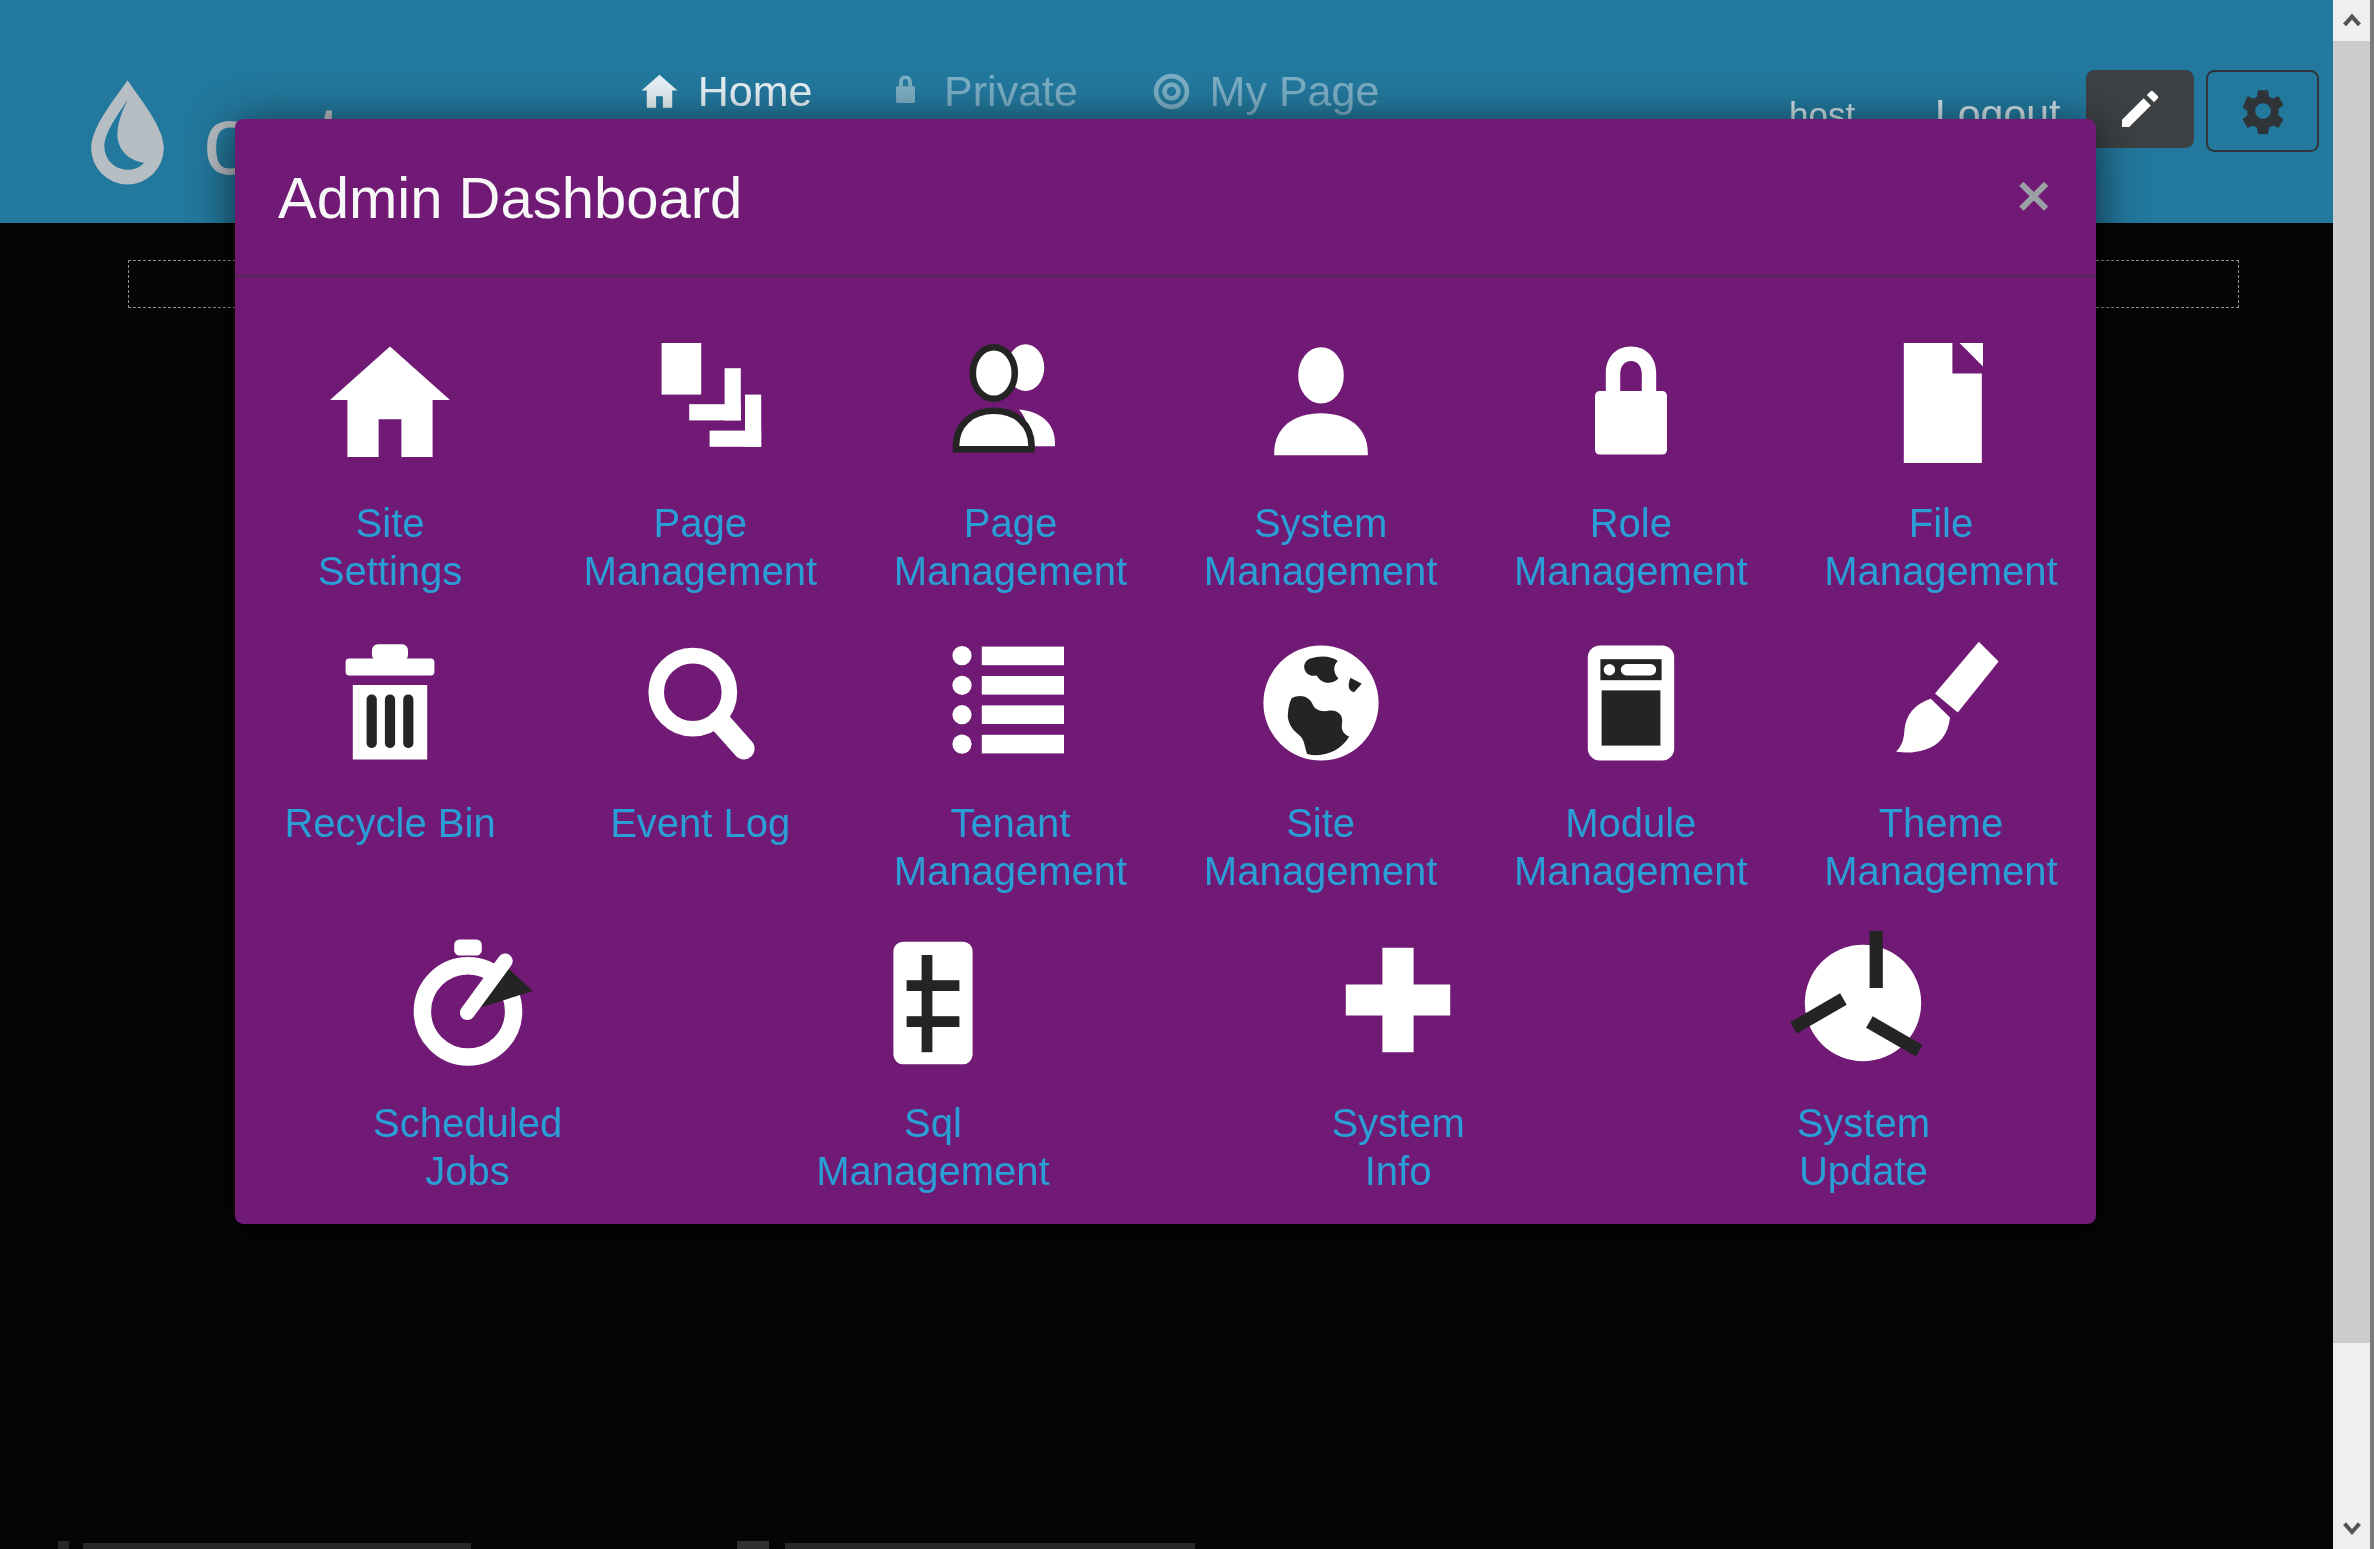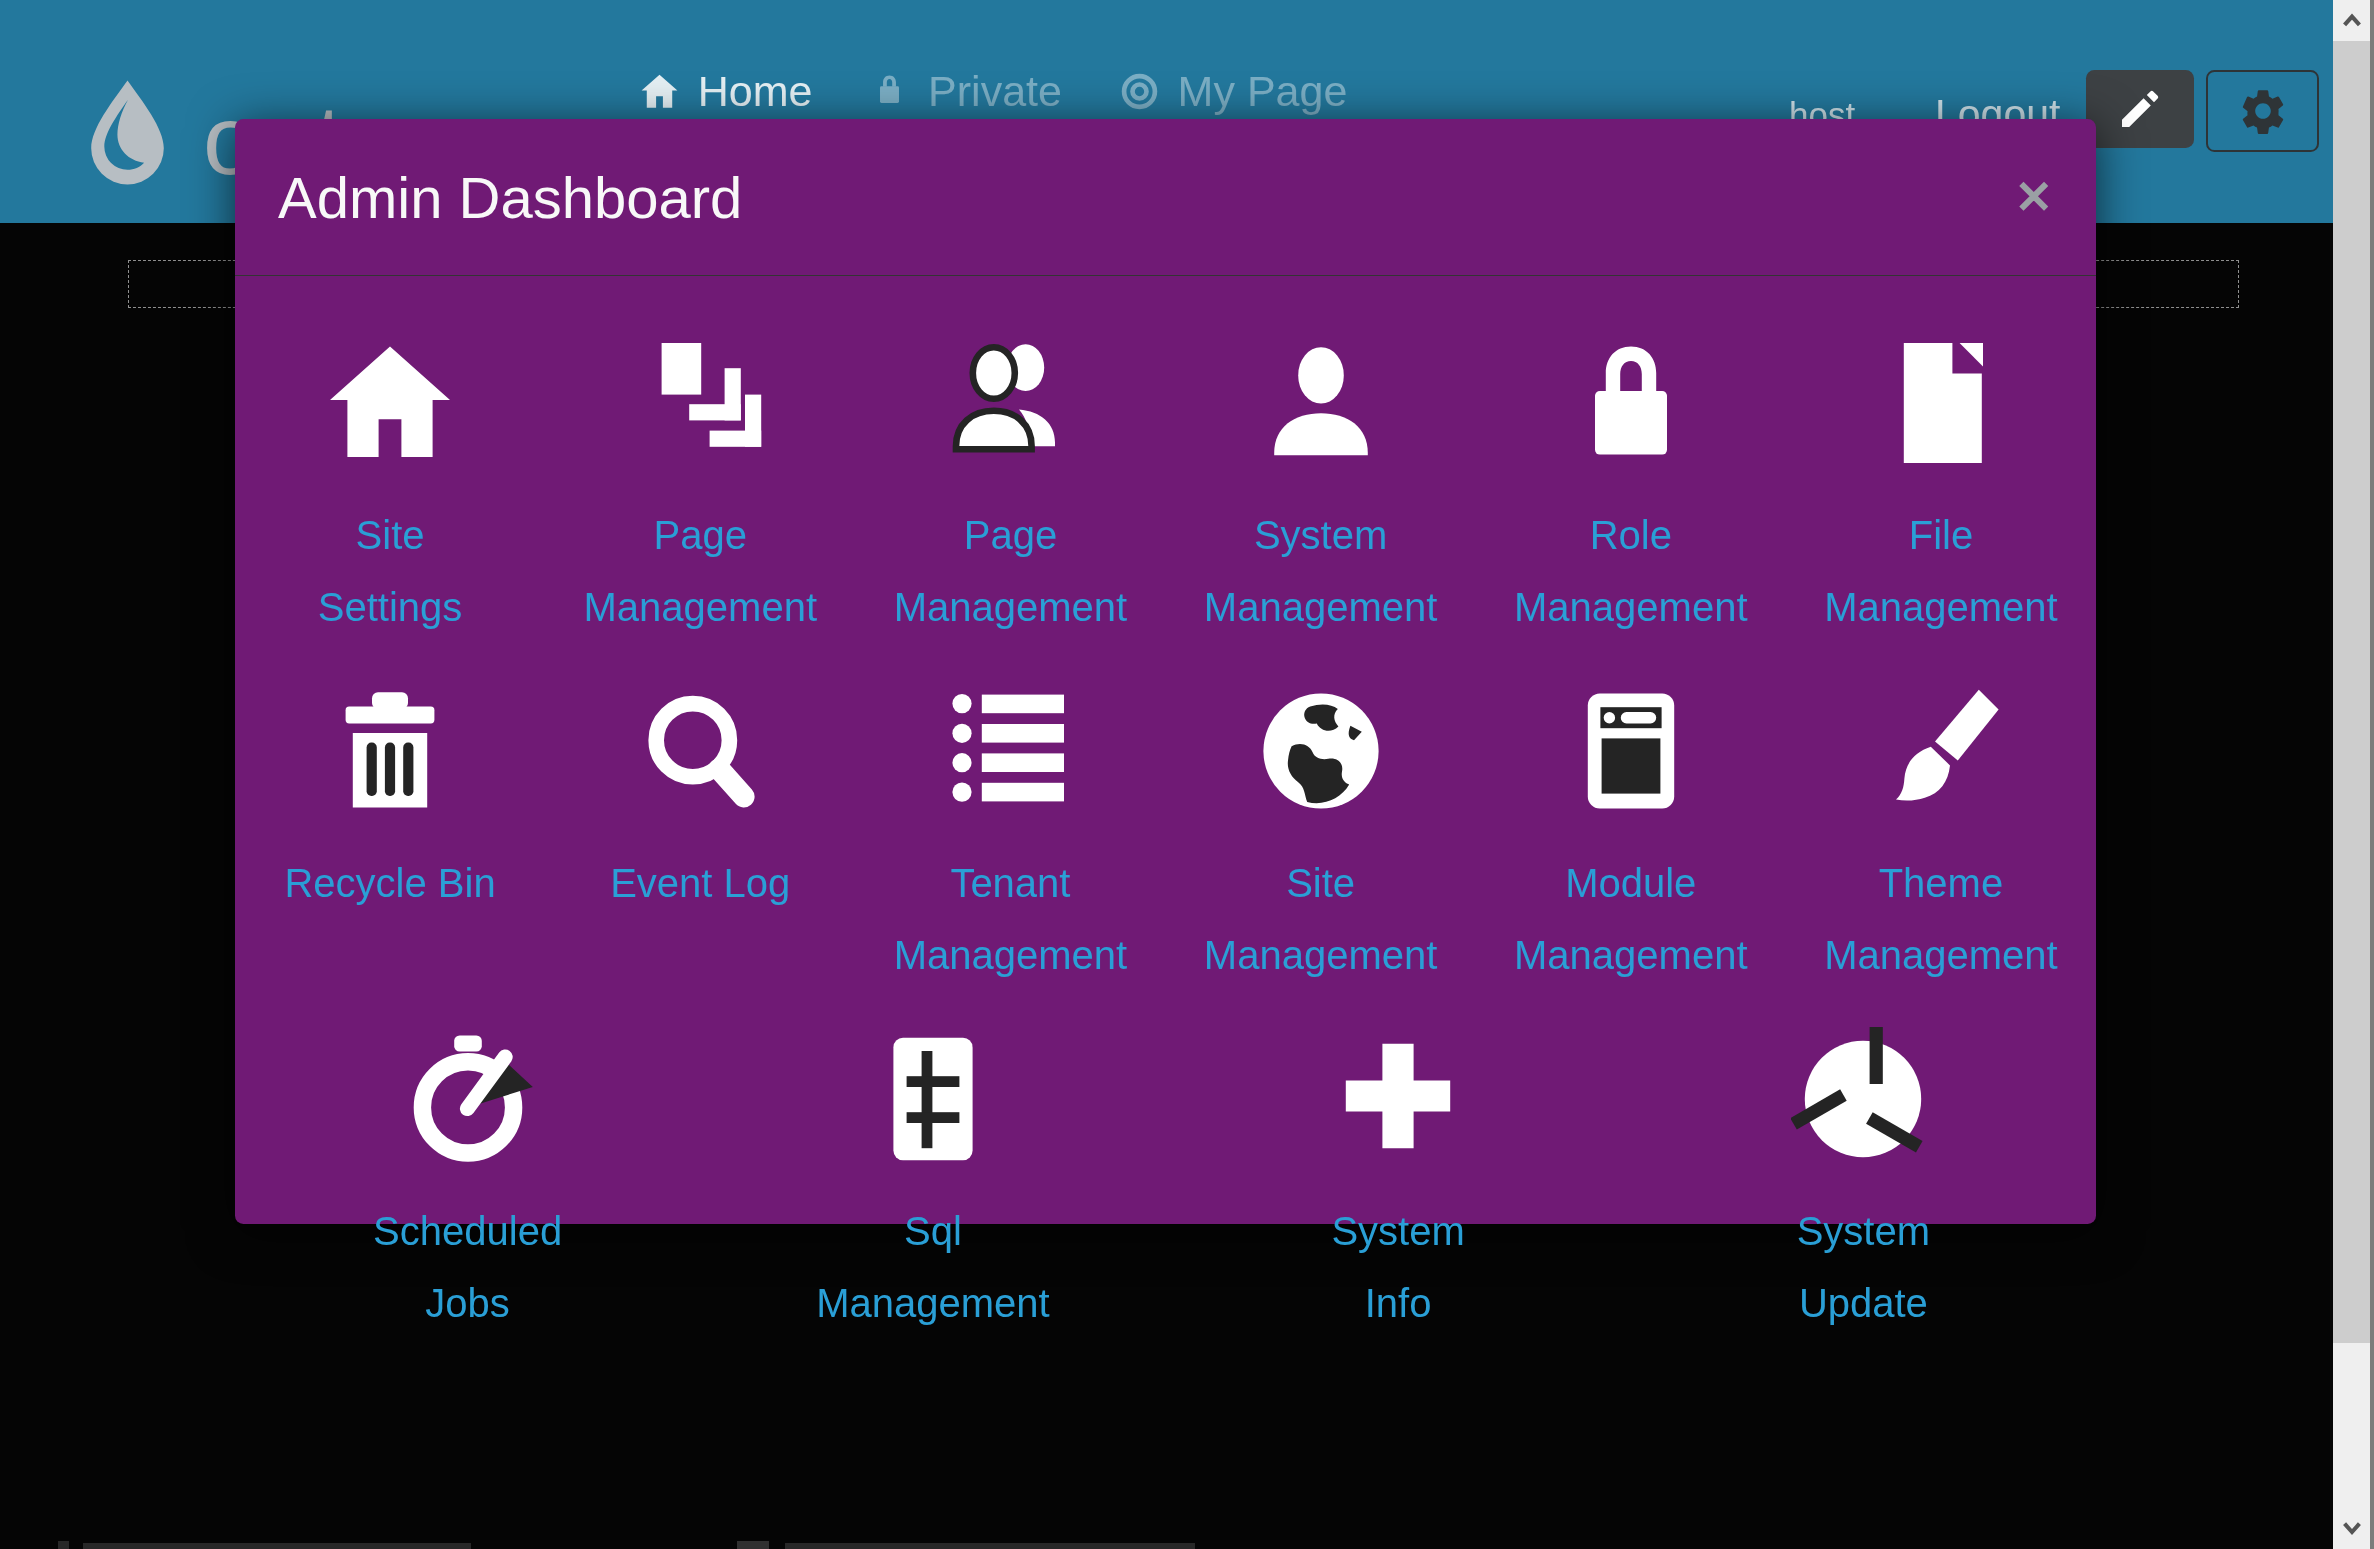--- a/index.html
+++ b/index.html
@@ -4,21 +4,21 @@
 <style>
   html,body{margin:0;padding:0;background:#000;}
   .screen{position:relative;width:2375px;height:1549px;background:#050505;overflow:hidden;
           font-family:"Liberation Sans", sans-serif;}
 
   
   .topbar{position:absolute;left:0;top:0;width:2333px;height:223px;background:#23789d;z-index:1;}
   .brand{position:absolute;left:67px;top:52px;display:flex;gap:15px;align-items:flex-start;}
   .brand-drop{width:121px;height:160px;}
   .brand-text{font-size:98px;color:#b7bec3;letter-spacing:1.9px;margin-top:32px;font-weight:400;}
-  .nav{position:absolute;left:638px;top:67px;display:flex;align-items:flex-end;gap:56px;}
+  .nav{position:absolute;left:638px;top:67px;display:flex;align-items:flex-end;gap:72px;}
   .nav-item{display:flex;align-items:center;gap:16.7px;font-size:43px;cursor:pointer;}
   .nav-item.active{color:rgba(255,255,255,.88);}
   .nav-item.muted{color:rgba(255,255,255,.40);}
   .nav-item svg{width:43px;height:43px;flex:0 0 auto;}
   .host-label{position:absolute;left:1789px;top:95px;font-size:35px;color:rgba(255,255,255,.78);cursor:pointer;}
   .logout-label{position:absolute;left:1935px;top:91px;font-size:41px;color:rgba(255,255,255,.78);cursor:pointer;}
   .edit-btn{position:absolute;left:2086px;top:70px;width:108px;height:78px;background:#3d4144;
             border-radius:8.3px;display:flex;align-items:center;justify-content:center;cursor:pointer;}
   .edit-btn svg{width:48px;height:48px;}
   .settings-btn{position:absolute;left:2206px;top:70px;width:109px;height:78px;background:transparent;
@@ -35,21 +35,21 @@
   .modal-head{height:156px;display:flex;align-items:center;padding:0 43px;
               border-bottom:0.9px solid #343434;}
   .modal-title{font-size:58px;color:#f8f8f8;font-weight:400;}
   .modal-close{margin-left:auto;font-size:46px;font-weight:700;color:#9aa0a4;cursor:pointer;line-height:1;}
 
   .tile-row{display:flex;margin-top:43px;}
   .tile-row + .tile-row{margin-top:24px;}
   .tile{flex:1;display:flex;flex-direction:column;align-items:center;cursor:pointer;}
   .tile-icon{height:156px;display:flex;align-items:flex-end;justify-content:center;}
   .tile-icon svg{width:144px;height:144px;}
-  .tile-label{margin-top:24px;font-size:40px;line-height:72px;color:#2a9fd6;
+  .tile-label{margin-top:24px;font-size:40px;line-height:48px;color:#2a9fd6;
               text-align:center;white-space:pre-line;}
 
   
   .scrollbar{position:absolute;top:0;right:0;width:42px;height:1549px;background:#efefef;z-index:20;}
   .sb-edge{position:absolute;right:0;top:0;width:4.6px;height:100%;background:#7c7c7c;}
   .sb-up,.sb-down{position:absolute;left:0;width:37px;height:41px;background:#efefef;
                   display:flex;align-items:center;justify-content:center;cursor:pointer;}
   .sb-up{top:0;} .sb-down{bottom:0;}
   .sb-thumb{position:absolute;left:0;top:41px;width:37px;height:1302px;background:#cdcdcd;cursor:pointer;}
   .sb-up svg,.sb-down svg{width:24px;height:16.7px;}

